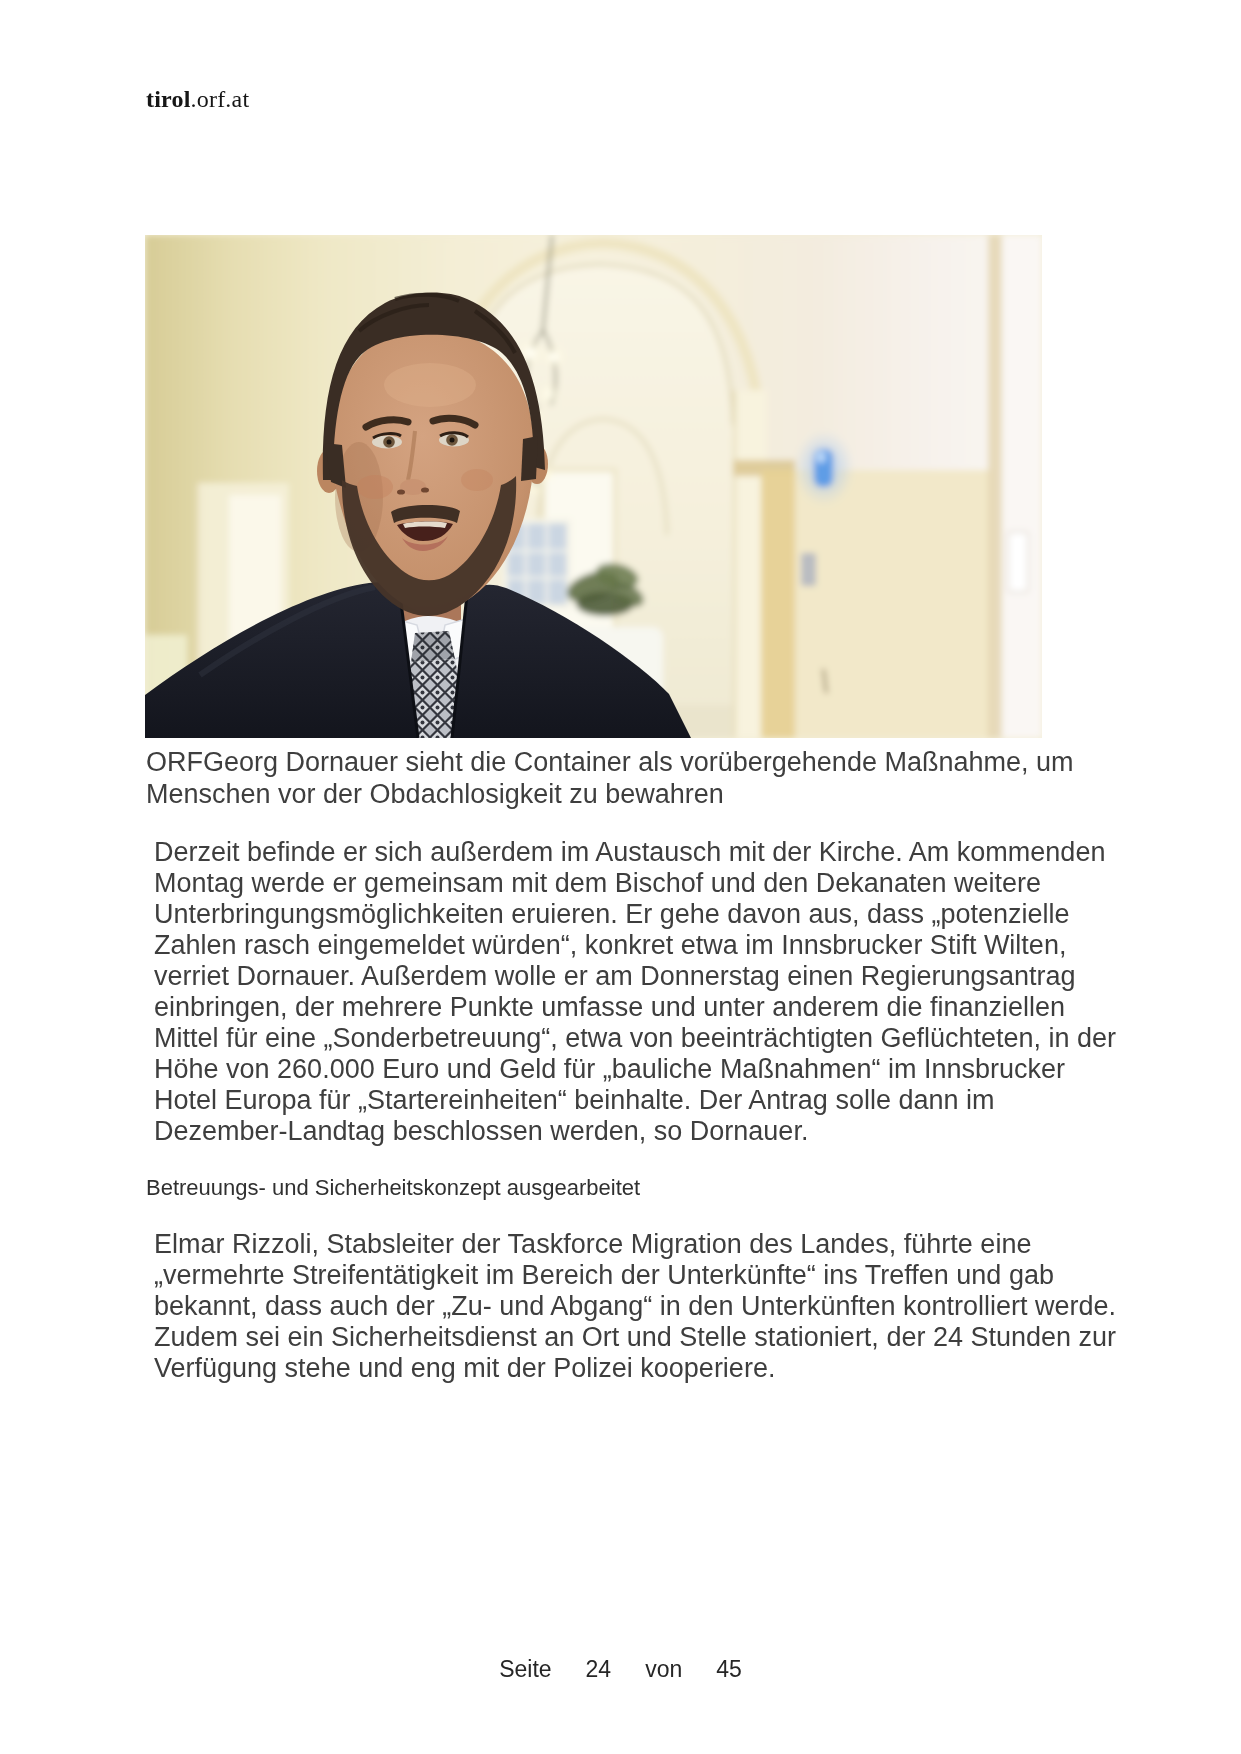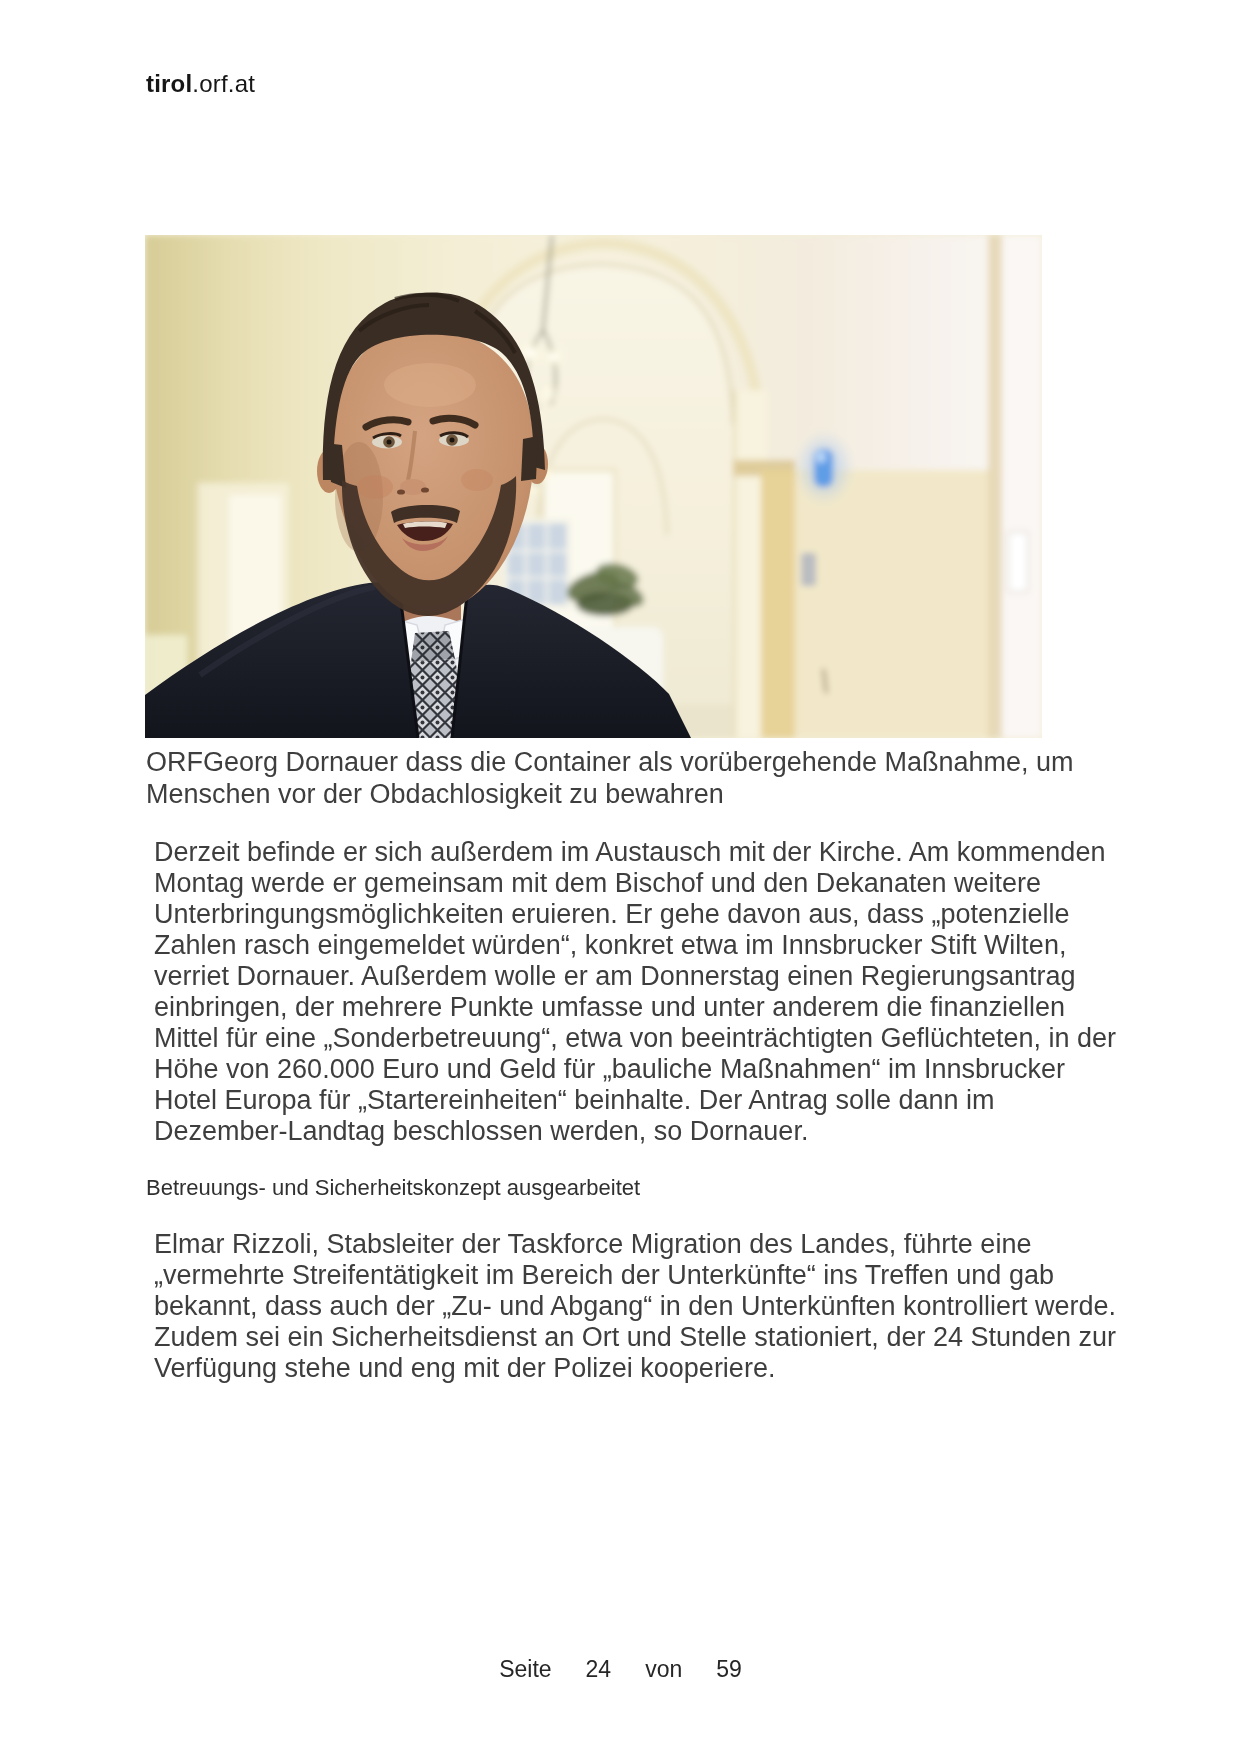--- a/index.html
+++ b/index.html
@@ -5,22 +5,22 @@
   html,body{margin:0;padding:0;}
   body{
     width:1241px;height:1754px;
     background:#ffffff;
     font-family:"Liberation Sans","DejaVu Sans",sans-serif;
     position:relative;
     -webkit-font-smoothing:antialiased;
   }
   .page{position:absolute;inset:0;overflow:hidden;}
   .brand{
-    position:absolute;left:146px;top:72px;
-    font-size:24px;line-height:1;color:#161616;letter-spacing:.2px;
+    position:absolute;left:146px;top:87px;
+    font-size:24px;line-height:1;color:#161616;letter-spacing:.2px;font-family:Liberation Serif, serif;
   }
   .brand .bold{font-weight:bold;}
   .photo{
     position:absolute;left:145px;top:235px;width:897px;height:503px;
     margin:0;padding:0;overflow:hidden;background:#f3eed8;
   }
   .photo svg{display:block;width:897px;height:503px;}
   .content{
     position:absolute;left:146px;top:746px;width:972px;
     color:#3e3e3e;
@@ -225,23 +225,23 @@
         <ellipse cx="280" cy="255" rx="4" ry="2.6" fill="#6f4630"></ellipse>
 
         <path d="M 252 290 C 262 286 298 285 308 289 C 302 300 292 306 278 306 C 266 306 257 298 252 290 Z" fill="#47201b"></path>
         <path d="M 258 289 C 270 286 292 286 302 288 L 300 293 C 288 291 270 291 260 293 Z" fill="#e6dbcd"></path>
         <path d="M 257 303 C 267 312 293 312 303 301 C 298 311 287 316 278 316 C 268 316 261 310 257 303 Z" fill="#b4705c"></path>
       </g>
     </svg>
   </figure>
 
   <div class="content">
-    <p class="caption">ORFGeorg Dornauer dass die Container als vorübergehende Maßnahme, um Menschen vor der Obdachlosigkeit zu bewahren</p>
+    <p class="caption">ORFGeorg Dornauer sieht die Container als vorübergehende Maßnahme, um Menschen vor der Obdachlosigkeit zu bewahren</p>
     <p class="para">Derzeit befinde er sich außerdem im Austausch mit der Kirche. Am kommenden Montag werde er gemeinsam mit dem Bischof und den Dekanaten weitere Unterbringungsmöglichkeiten eruieren. Er gehe davon aus, dass „potenzielle Zahlen rasch eingemeldet würden“, konkret etwa im Innsbrucker Stift Wilten, verriet Dornauer. Außerdem wolle er am Donnerstag einen Regierungsantrag einbringen, der mehrere Punkte umfasse und unter anderem die finanziellen Mittel für eine „Sonderbetreuung“, etwa von beeinträchtigten Geflüchteten, in der Höhe von 260.000 Euro und Geld für „bauliche Maßnahmen“ im Innsbrucker Hotel Europa für „Startereinheiten“ beinhalte. Der Antrag solle dann im Dezember-Landtag beschlossen werden, so Dornauer.</p>
     <h2 class="subhead">Betreuungs- und Sicherheitskonzept ausgearbeitet</h2>
     <p class="para">Elmar Rizzoli, Stabsleiter der Taskforce Migration des Landes, führte eine „vermehrte Streifentätigkeit im Bereich der Unterkünfte“ ins Treffen und gab bekannt, dass auch der „Zu- und Abgang“ in den Unterkünften kontrolliert werde. Zudem sei ein Sicherheitsdienst an Ort und Stelle stationiert, der 24 Stunden zur Verfügung stehe und eng mit der Polizei kooperiere.</p>
   </div>
 
   <div class="footer">
-    <span>Seite</span><span class="b">24</span><span>von</span><span class="b">59</span>
+    <span>Seite</span><span class="b">24</span><span>von</span><span class="b">45</span>
   </div>
 
 </div>
 
 </body></html>

